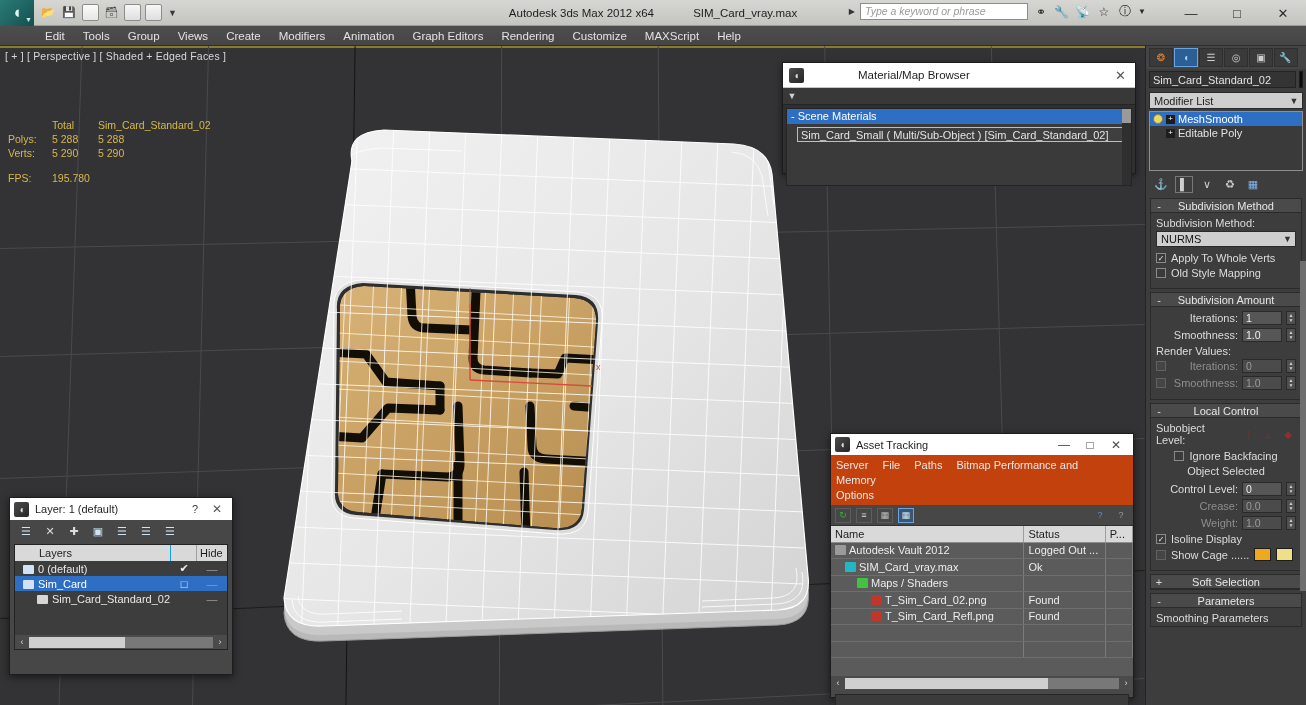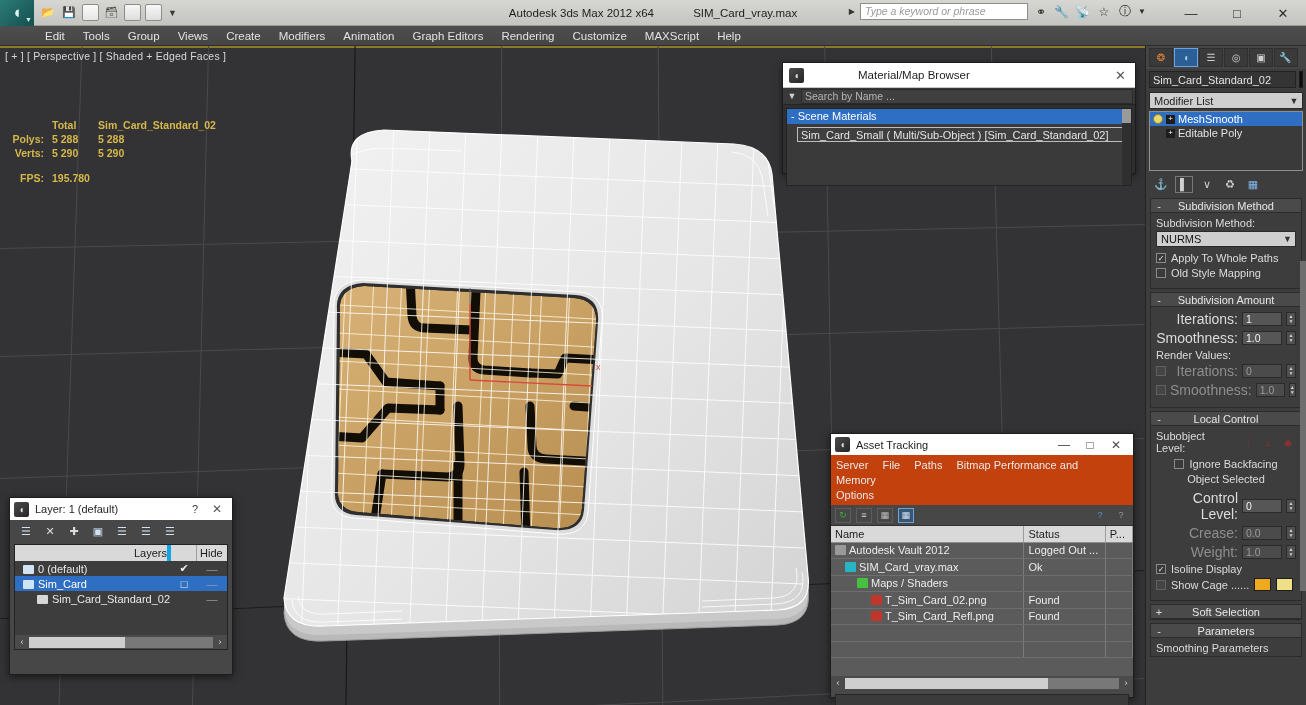--- a/index.html
+++ b/index.html
@@ -42,22 +42,22 @@
   
   #viewport{ position:absolute; left:0; top:46px; width:1145px; height:659px;
     background:#333335; overflow:hidden;}
   #vpborder{ position:absolute; left:0; top:0; width:1145px; height:2px; background:#8a7a2a;}
   .gridline{ position:absolute; background:#4a4a4c;}
   #vplabel{ position:absolute; left:5px; top:4px; font-size:10.5px; color:#d8d8d8;
     letter-spacing:.2px; z-index:5;}
   #vpstats{ position:absolute; left:8px; top:72px; font-size:10.5px; color:#d6b84a;
     z-index:5; line-height:14px;}
   #vpstats table{ border-collapse:collapse;}
-  #vpstats td{ padding:0 8px 0 0; white-space:nowrap;font-weight:bold;}
-  #vpstats td.lab{ text-align:right; width:44px;}
+  #vpstats td{ padding:0 8px 0 0; white-space:nowrap;}
+  #vpstats td.lab{ width:44px;}
   #vpstats .gap td{ height:11px;}
 
   
   #simcard{ position:absolute; left:262px; top:60px; width:560px; height:580px; }
   #simcard svg{ display:block; }
 
   
   #matbrowser{ position:absolute; left:782px; top:62px; width:354px; height:112px;
     background:#2f2f2f; border:1px solid #1b1b1b; box-shadow:0 2px 7px rgba(0,0,0,.5);}
   #mb-title{ height:25px; background:#ffffff; display:flex; align-items:center;
@@ -122,21 +122,21 @@
   #ly-title{ height:22px; background:#fff; display:flex; align-items:center; padding:0 4px;}
   #ly-title .t{ font-size:11px; color:#1e1e1e; flex:1;}
   #ly-title .q{ width:22px; text-align:center; font-size:11px; color:#3a3a3a;}
   #ly-title .x{ width:22px; text-align:center; font-size:12px; color:#555;}
   #ly-tools{ height:22px; display:flex; align-items:center; gap:8px; padding:2px 8px;}
   .ltool{ width:16px; height:16px; display:flex; align-items:center; justify-content:center;
     font-size:11px; color:#cfe3f5;}
   #ly-grid{ margin:2px 4px; background:#3d3d3d; border:1px solid #232323; height:106px;
     position:relative; overflow:hidden;}
   #ly-hdr{ display:flex; height:16px; background:#d9d9d9; font-size:11px; color:#1c1c1c;}
-  #ly-hdr .c1{ flex:1; padding-left:16px; line-height:16px; border-right:4px solid #0ea5e9;text-align:right;}
+  #ly-hdr .c1{ flex:1; padding-left:24px; line-height:16px; border-right:1px solid #0ea5e9;}
   #ly-hdr .c2{ width:26px; border-right:1px solid #a0a0a0;}
   #ly-hdr .c3{ width:30px; padding-left:3px; line-height:16px;}
   .lrow{ display:flex; height:15px; font-size:11px; align-items:center;}
   .lrow .n{ flex:1; color:#e8e8e8; padding-left:8px; overflow:hidden; white-space:nowrap;}
   .lrow .ck{ width:26px; text-align:center; color:#eee; font-size:11px;}
   .lrow .hd{ width:30px; text-align:center; color:#9a9a9a; font-size:11px;}
   .lrow.sel{ background:#2e6fc4;}
   .lrow.sel .n{ color:#fff;}
   .lico{ display:inline-block; width:11px; height:9px; margin-right:4px; vertical-align:-1px;
     background:#cfe3f5; border-radius:1px;}
@@ -183,21 +183,21 @@
   .combo{ height:16px; background:#cfcfcf; border:1px solid #2a2a2a; display:flex;
     align-items:center; font-size:11px; color:#141414; padding-left:4px; margin-bottom:5px;}
   .combo .cv{ margin-left:auto; width:15px; text-align:center; font-size:9px; color:#333;}
   .chkrow{ display:flex; align-items:center; gap:5px; font-size:11px; color:#dcdcdc;
     margin-bottom:3px;}
   .chk{ width:10px; height:10px; background:#3a3a3a; border:1px solid #8a8a8a;
     display:flex; align-items:center; justify-content:center; font-size:8px; color:#e8e8e8;
     flex:0 0 auto;}
   .chk.dim{ background:#454545; border-color:#616161;}
   .spinrow{ display:flex; align-items:center; gap:4px; margin-bottom:3px;}
-  .spinrow .sl{ font-size:14px; color:#dcdcdc; text-align:right; flex:1;}
+  .spinrow .sl{ font-size:11px; color:#dcdcdc; text-align:right; flex:1;}
   .spinrow .sl.dim{ color:#8e8e8e;}
   .fld{ width:40px; height:14px; background:#565656; border:1px solid #2a2a2a;
     color:#f0f0f0; font-size:10.5px; padding-left:3px; line-height:12px;}
   .fld.dim{ color:#9a9a9a; background:#4b4b4b;}
   .spin{ width:10px; height:14px; background:#4f4f4f; border:1px solid #2a2a2a;
     display:flex; flex-direction:column; align-items:center; justify-content:center;
     font-size:5px; color:#d0d0d0; line-height:5px;}
   .subobj{ display:flex; align-items:center; gap:4px; margin-bottom:4px;}
   .sobtn{ width:16px; height:14px; display:flex; align-items:center; justify-content:center;
     font-size:10px; color:#8a3030;}
@@ -428,21 +428,20 @@
 </div>
 
 <div id="matbrowser">
   <div id="mb-title">
     <span class="dlgicon">◖</span>
     <span class="t">Material/Map Browser</span>
     <span class="x">✕</span>
   </div>
   <div id="mb-search">
     <span class="tri">▼</span>
-    <div class="f">Search by Name ...</div>
   </div>
   <div id="mb-list">
     <div id="mb-group">
       <span>-</span>
       <span>Scene Materials</span>
     </div>
     <div id="mb-item">Sim_Card_Small  ( Multi/Sub-Object )  [Sim_Card_Standard_02]</div>
     <div id="mb-sb">
         <div class="th"></div>
       </div>
@@ -623,21 +622,21 @@
       <span class="tt">Subdivision Method</span>
     </div>
     <div class="rollbody">
       <div class="lbl">Subdivision Method:</div>
       <div class="combo">
         <span>NURMS</span>
         <span class="cv">▼</span>
       </div>
       <div class="chkrow">
         <span class="chk">✓</span>
-        <span>Apply To Whole Paths</span>
+        <span>Apply To Whole Verts</span>
       </div>
       <div class="chkrow">
         <span class="chk"></span>
         <span>Old Style Mapping</span>
       </div>
     </div>
   </div>
 
   <div class="roll">
     <div class="rollhdr">

